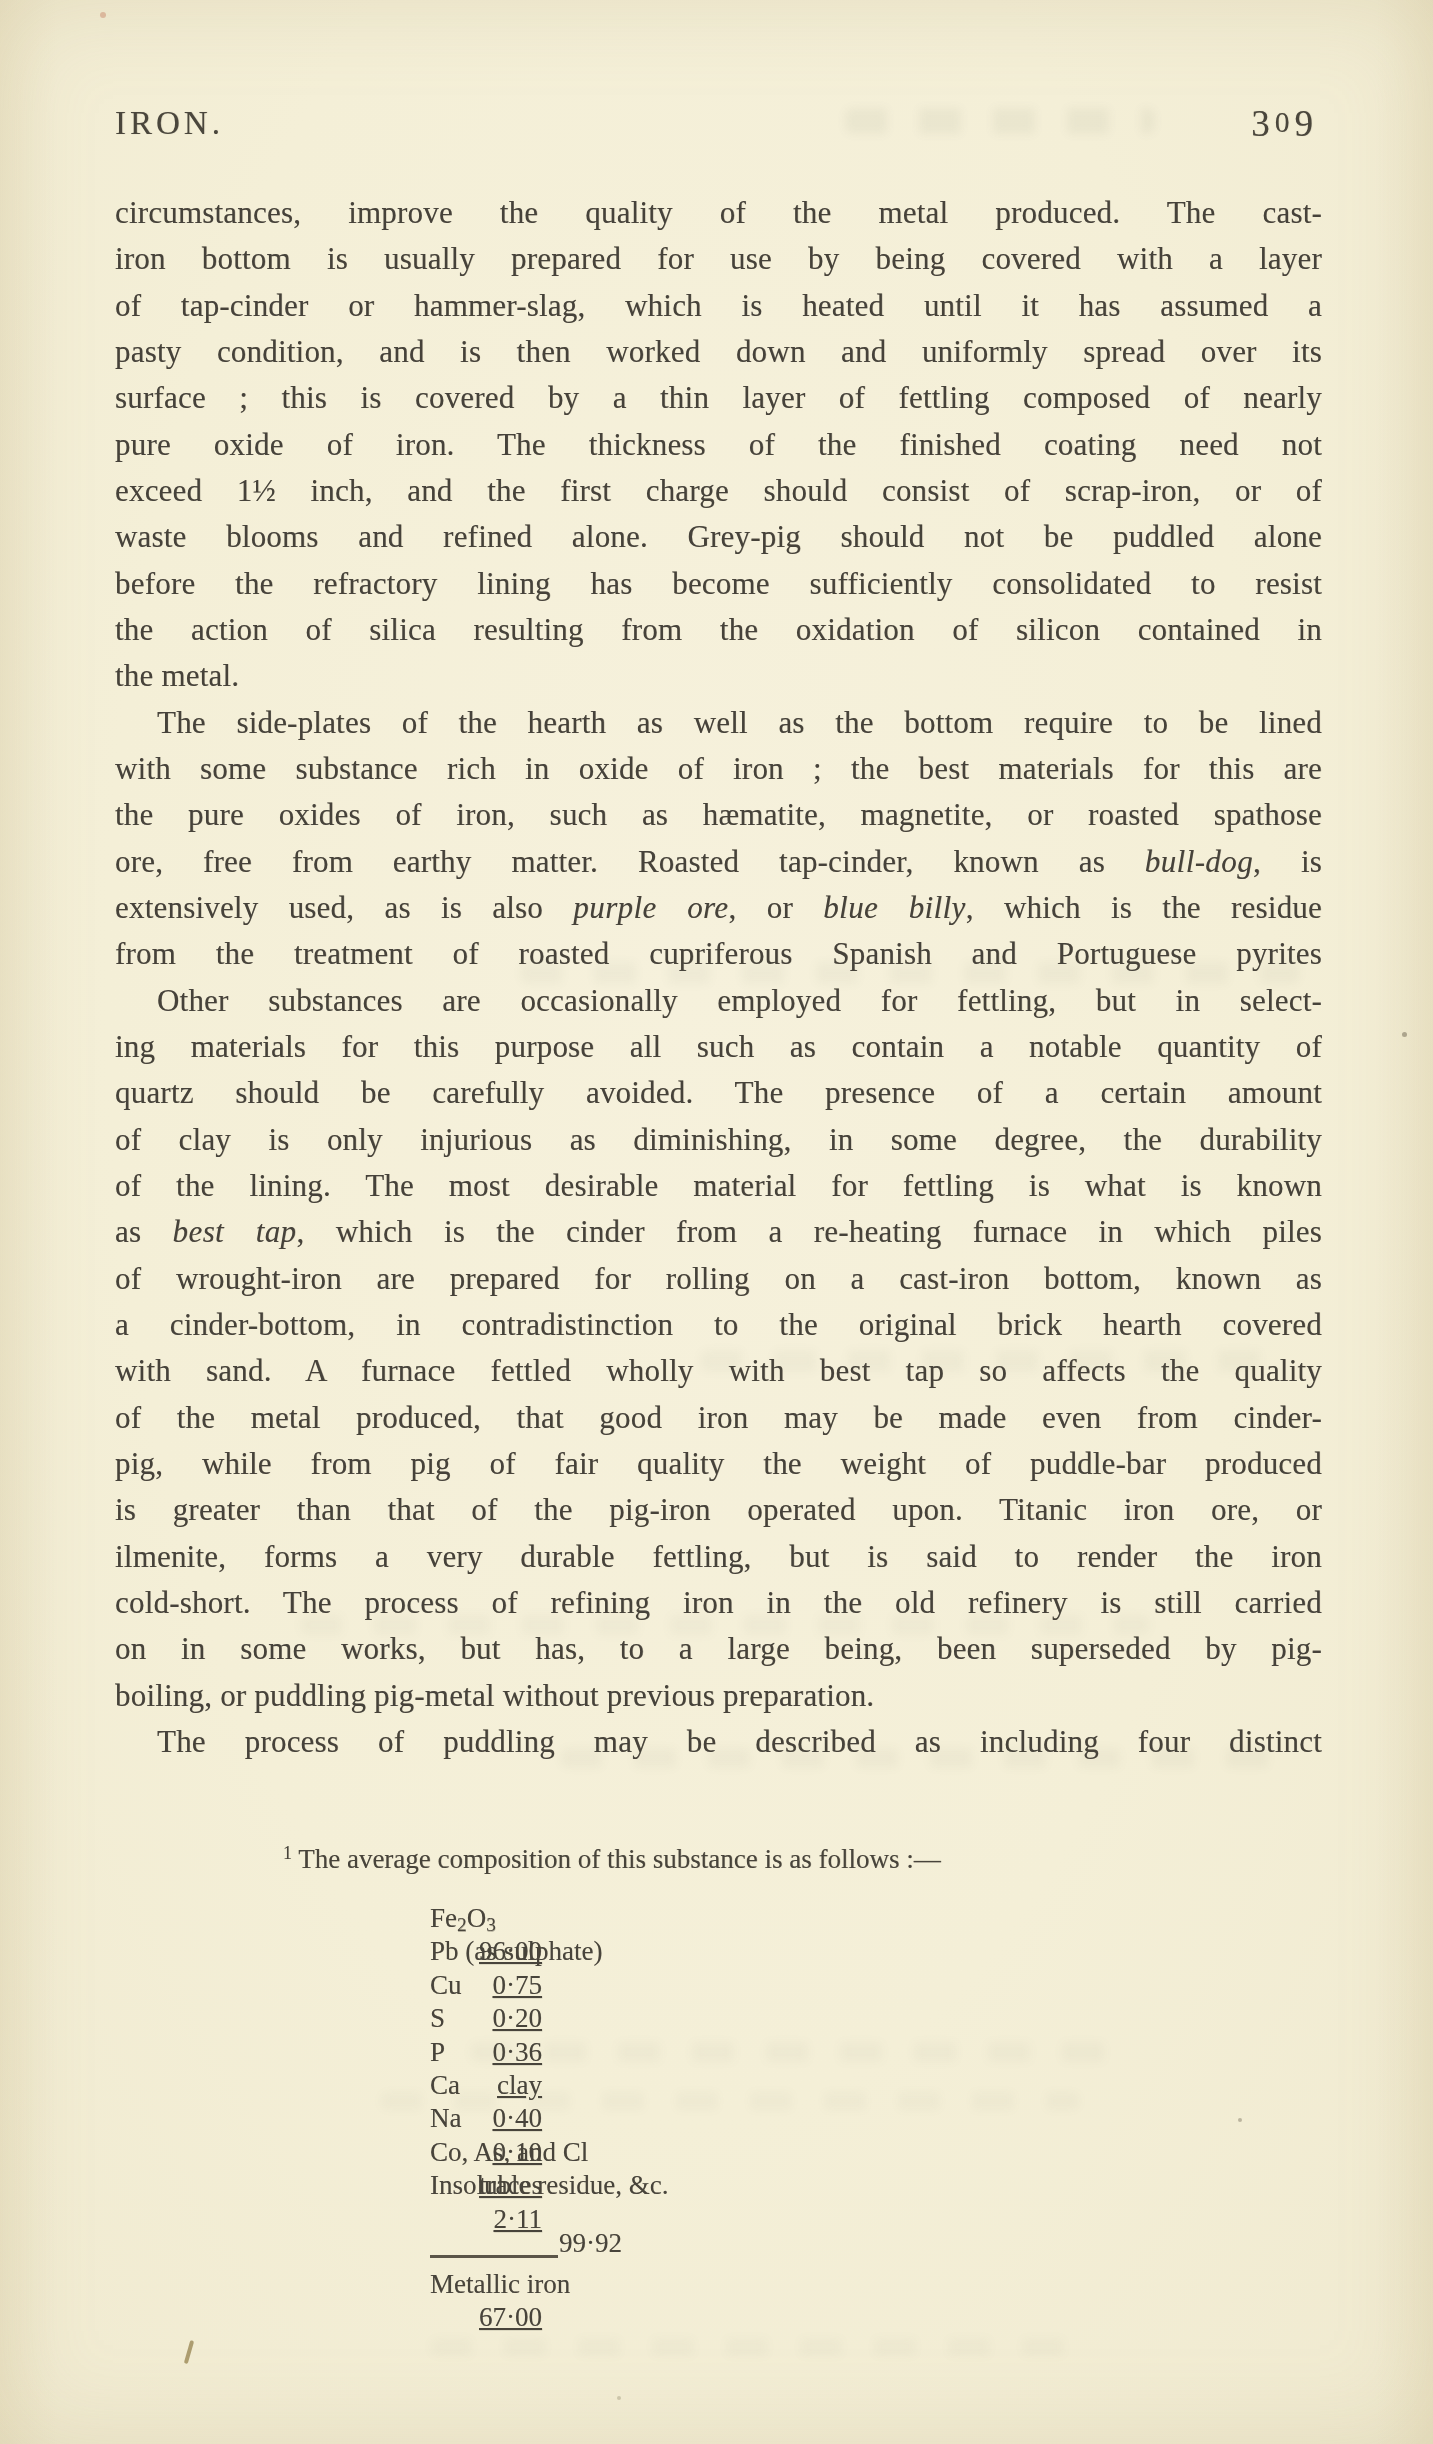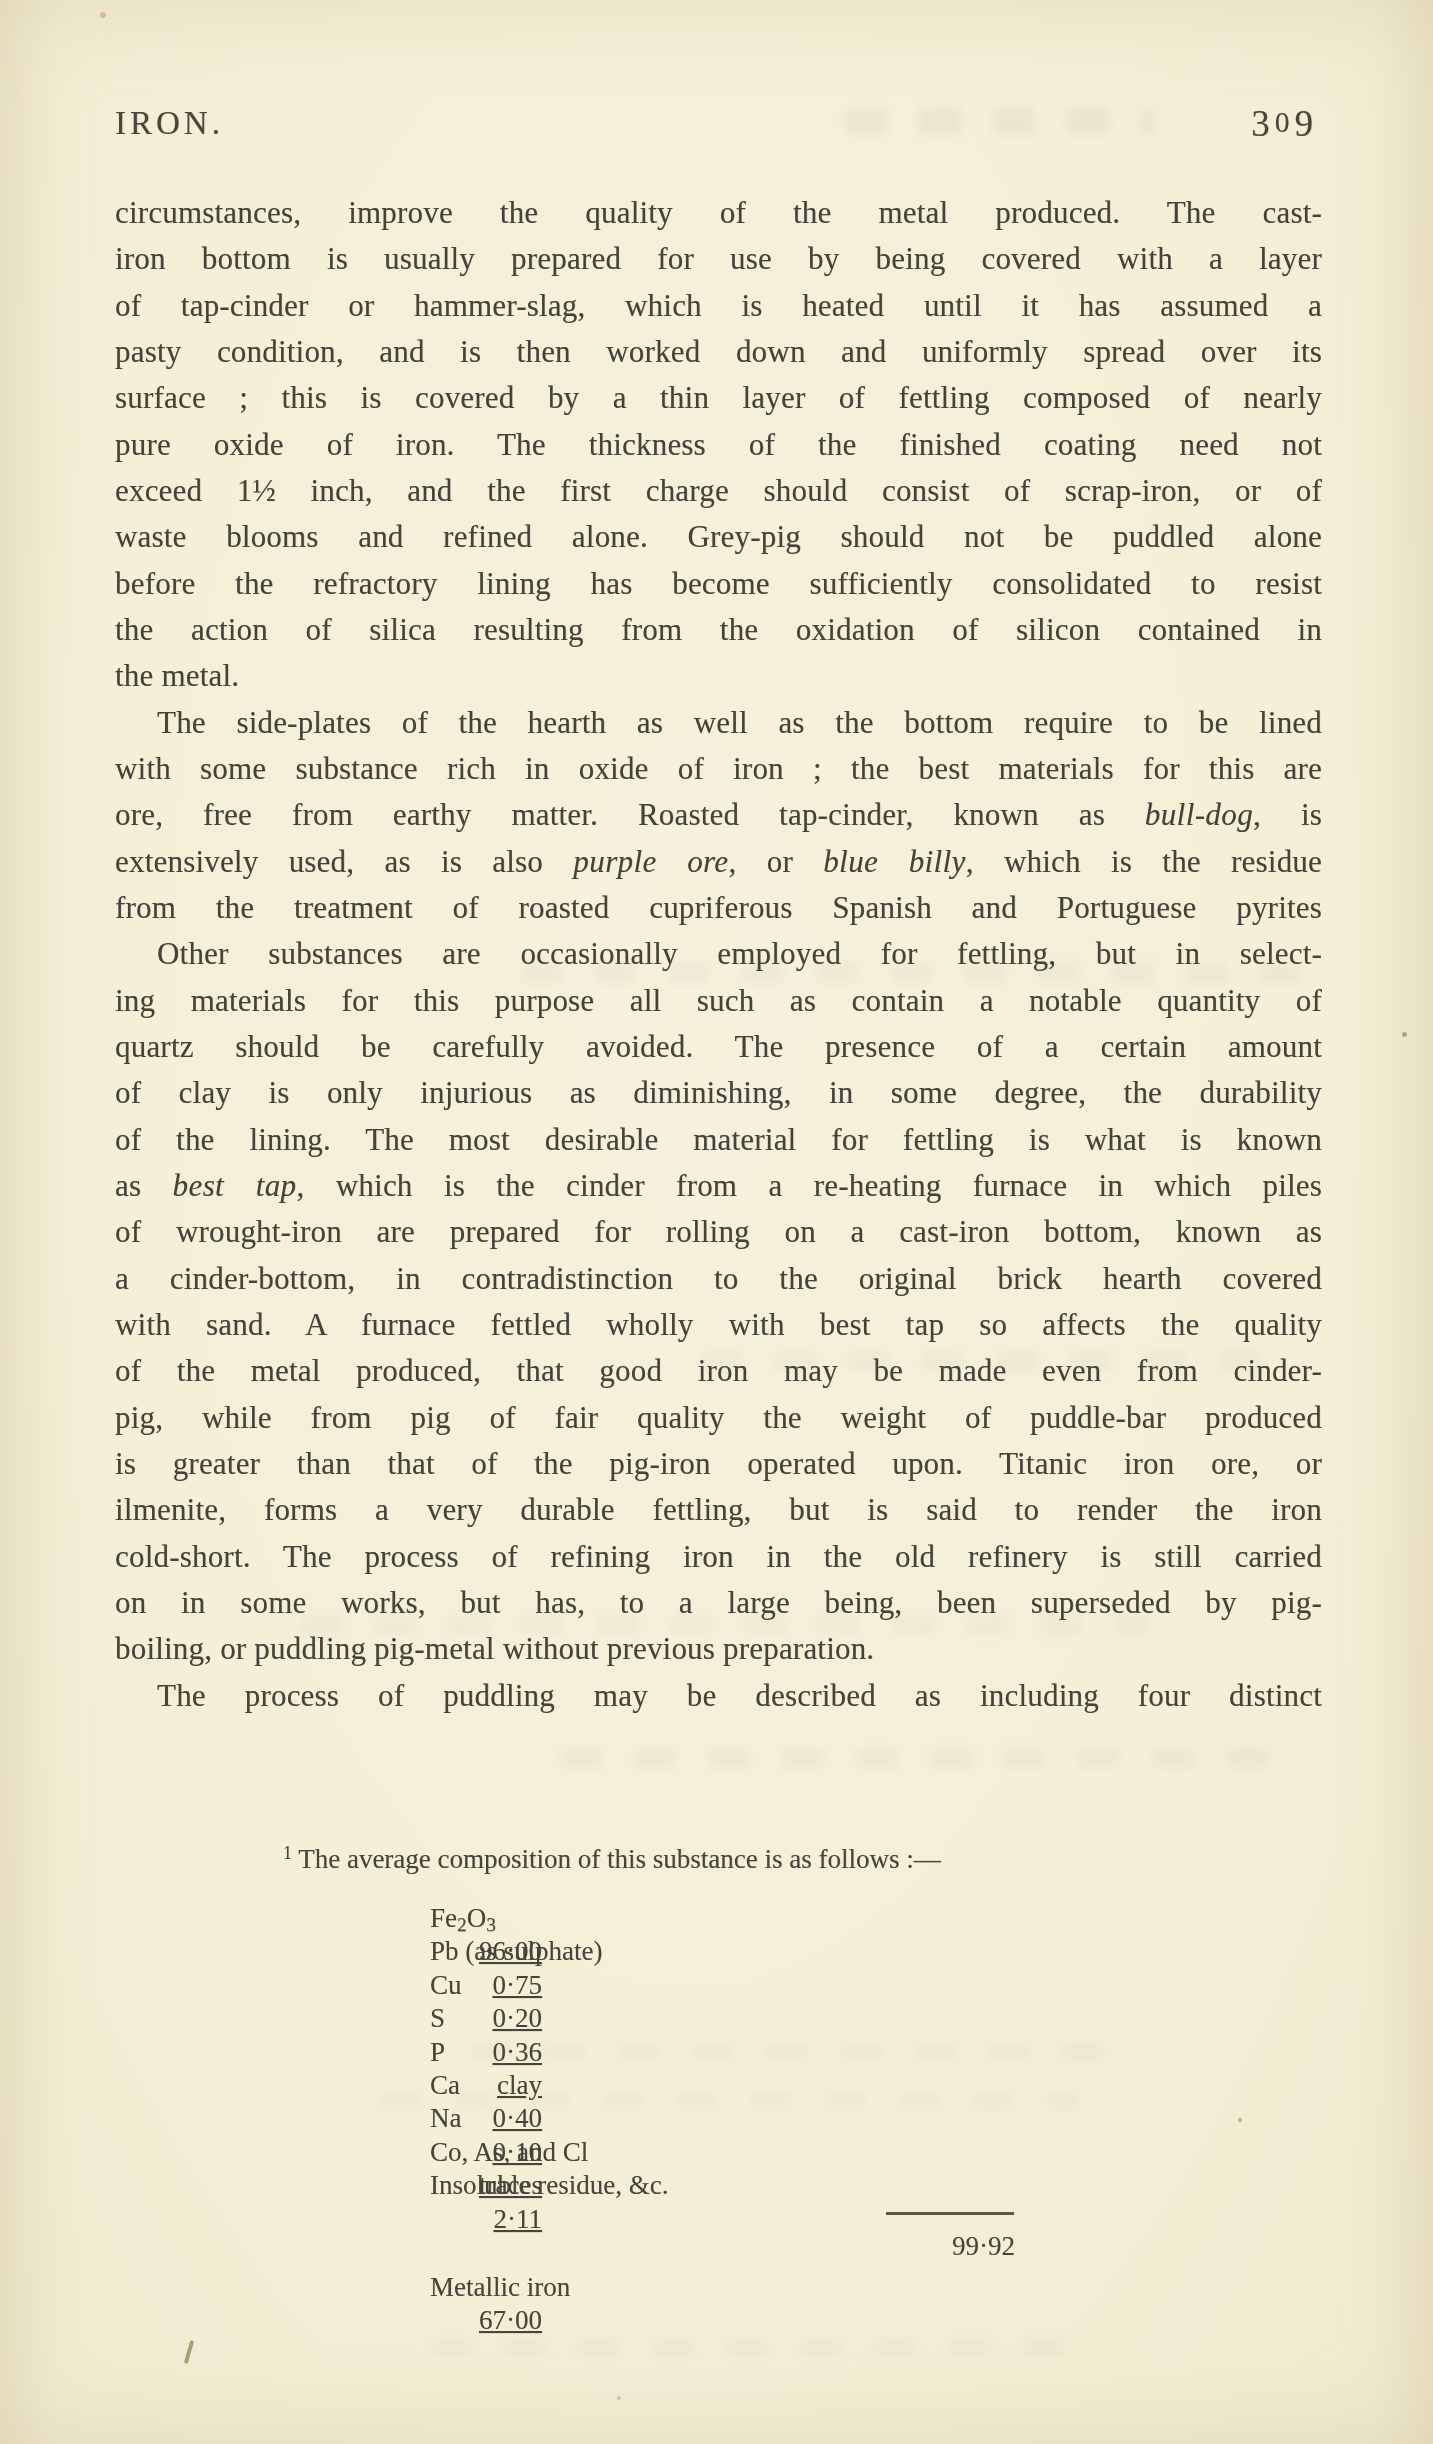--- a/index.html
+++ b/index.html
@@ -46,21 +46,21 @@
   .fn-table{margin:26px 0 0 315px;width:585px;text-shadow:0.35px 0.35px 0.6px rgba(70,64,52,0.35);}
   .fn-row{display:flex;height:33.4px;line-height:33.4px;flex-direction:column;}
   .fn-label{white-space:nowrap;}
   .fn-leader{
     flex:1;margin:0 10px 0 20px;
     background-image:radial-gradient(circle, rgba(72,66,54,0.85) 2px, rgba(72,66,54,0) 2.9px);
     background-size:96px 10px;background-repeat:repeat-x;
     background-position:right 6px bottom 8px;
   }
   .fn-value{width:112px;text-align:right;white-space:nowrap;text-decoration:underline;}
-  .fn-sumblock{display:flex;flex-direction:column;align-items:flex-end;margin-top:9px;}
+  .fn-sumblock{display:flex;flex-direction:row;align-items:flex-end;margin-top:9px;}
   .fn-rule{width:128px;border-top:3px solid rgba(70,64,52,0.88);margin-right:1px;}
   .fn-total{margin-top:16px;line-height:30px;}
   .fn-row.metallic{margin-top:10px;}
   
   .ghost{
     position:absolute;pointer-events:none;
     background:repeating-linear-gradient(90deg, rgba(112,118,98,0.18) 0 42px, rgba(112,118,98,0) 42px 74px);
     filter:blur(5px);opacity:0.42;border-radius:8px;
   }
   .speck{position:absolute;border-radius:50%;pointer-events:none;}
@@ -89,20 +89,21 @@
         <div class="line">pure oxide of iron.  The thickness of the finished coating need not</div>
         <div class="line">exceed 1½ inch, and the first charge should consist of scrap-iron, or of</div>
         <div class="line">waste blooms and refined alone.  Grey-pig should not be puddled alone</div>
         <div class="line">before the refractory lining has become sufficiently consolidated to resist</div>
         <div class="line">the action of silica resulting from the oxidation of silicon contained in</div>
         <div class="line para-last">the metal.</div>
       </div>
       <div>
         <div class="line para-first">The side-plates of the hearth as well as the bottom require to be lined</div>
         <div class="line">with some substance rich in oxide of iron ; the best materials for this are</div>
+        <div class="line">the pure oxides of iron, such as hæmatite, magnetite, or roasted spathose</div>
         <div class="line">ore, free from earthy matter.  Roasted tap-cinder, known as <i>bull-dog</i>, is</div>
         <div class="line">extensively used, as is also <i>purple ore</i>, or <i>blue billy</i>, which is the residue</div>
         <div class="line">from the treatment of roasted cupriferous Spanish and Portuguese pyrites</div>
       </div>
       <div>
         <div class="line para-first">Other substances are occasionally employed for fettling, but in select-</div>
         <div class="line">ing materials for this purpose all such as contain a notable quantity of</div>
         <div class="line">quartz should be carefully avoided.  The presence of a certain amount</div>
         <div class="line">of clay is only injurious as diminishing, in some degree, the durability</div>
         <div class="line">of the lining.  The most desirable material for fettling is what is known</div>

